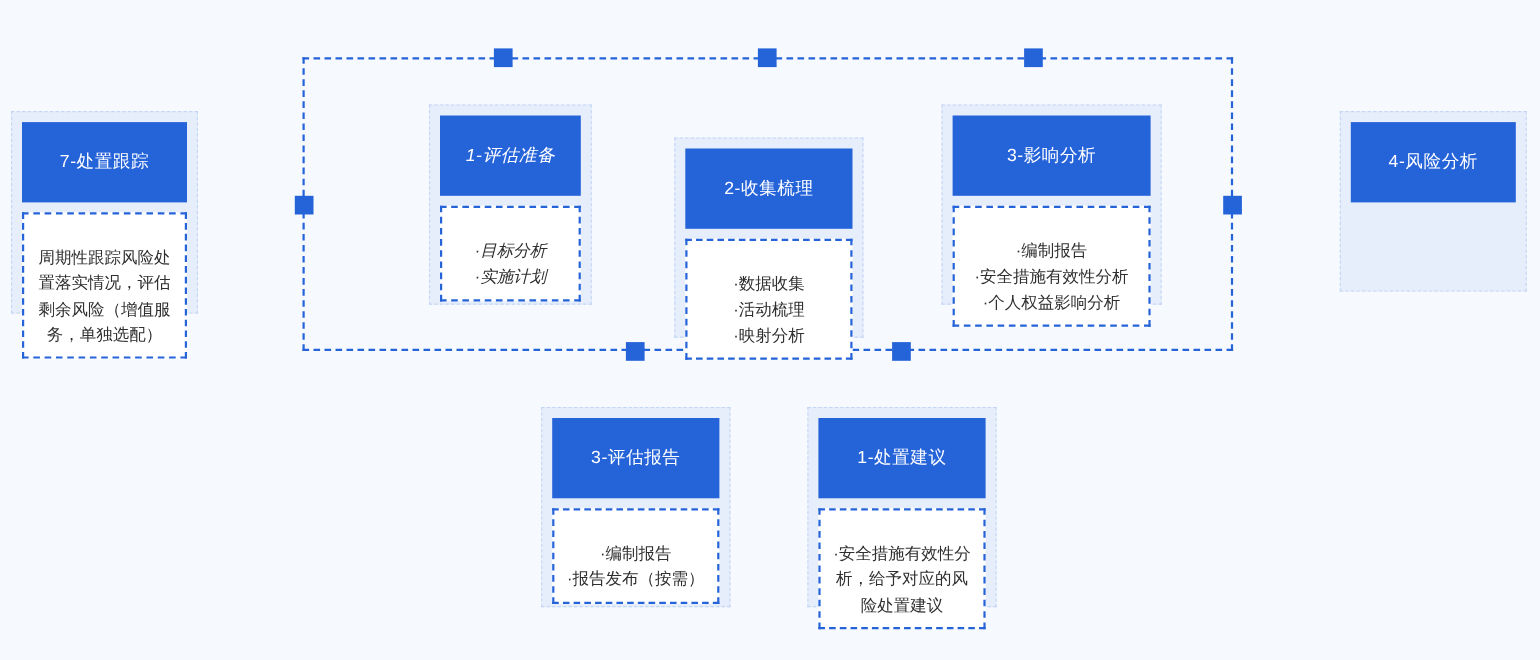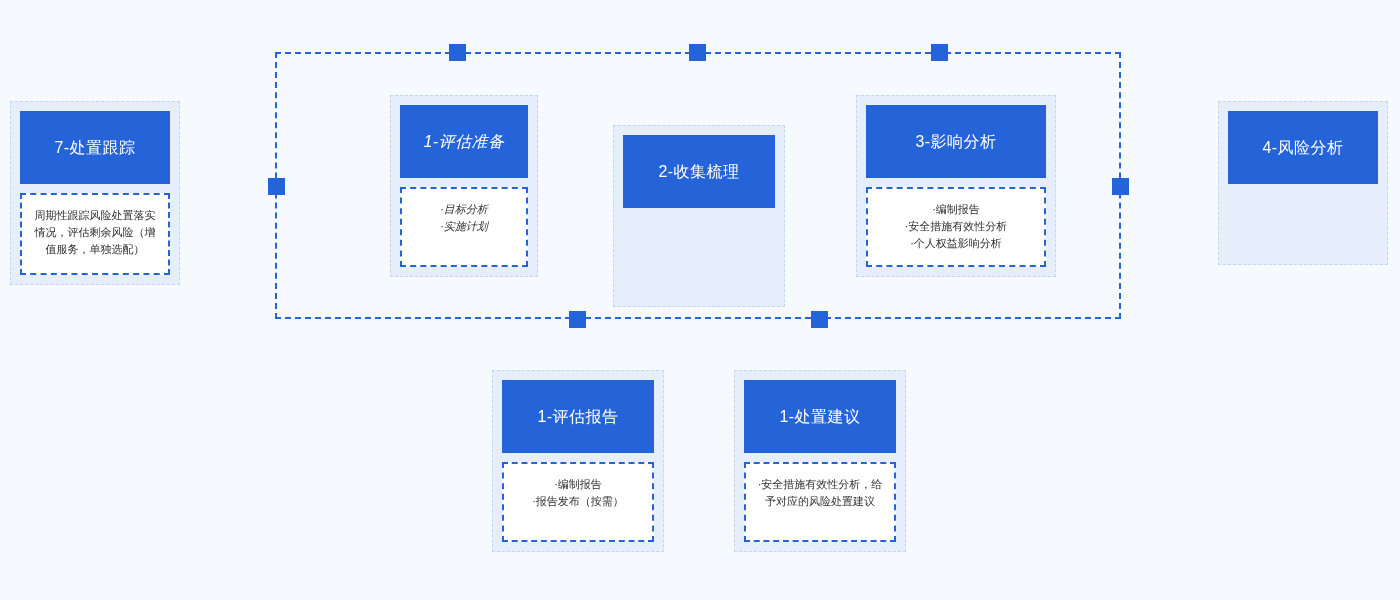--- a/index.html
+++ b/index.html
@@ -60,23 +60,23 @@
     letter-spacing: 0.5px;
     white-space: nowrap;
     flex: none;
   }
   .card-body {
     margin-top: 9px;
     flex: 1 1 auto;
     background: #ffffff;
     border: 2px dashed #2563d9;
     box-sizing: border-box;
-    padding: 12px 8px 8px 8px;
+    padding: 28px 8px 8px 8px;
     color: #2f2f2f;
-    font-size: 11px;
+    font-size: 15px;
     line-height: 1.55;
     text-align: center;
     white-space: pre-line;
   }
 </style>
 </head>
 <body>
 
 <div id="canvas">
 
@@ -96,35 +96,38 @@
   </div>
 
   <div class="card" style="left:390px;top:95px;width:148px;height:182px;font-style:italic;">
     <div class="card-header">1-评估准备</div>
     <div class="card-body">·目标分析
 ·实施计划</div>
   </div>
 
   <div class="card" style="left:613px;top:95px;width:172px;height:182px;margin-top:30px;">
     <div class="card-header">2-收集梳理</div>
+    <div class="card-body">·数据收集
+·活动梳理
+·映射分析</div>
   </div>
 
   <div class="card" style="left:856px;top:95px;width:200px;height:182px;">
     <div class="card-header">3-影响分析</div>
     <div class="card-body">·编制报告
 ·安全措施有效性分析
 ·个人权益影响分析</div>
   </div>
 
   <div class="card" style="left:1218px;top:101px;width:170px;height:164px;gap:16px;">
     <div class="card-header">4-风险分析</div>
   </div>
 
   <div class="card" style="left:492px;top:370px;width:172px;height:182px;">
-    <div class="card-header">1-评估报告</div>
+    <div class="card-header">3-评估报告</div>
     <div class="card-body">·编制报告
 ·报告发布（按需）</div>
   </div>
 
   <div class="card" style="left:734px;top:370px;width:172px;height:182px;">
     <div class="card-header">1-处置建议</div>
     <div class="card-body">·安全措施有效性分析，给予对应的风险处置建议</div>
   </div>
 
 </div>

